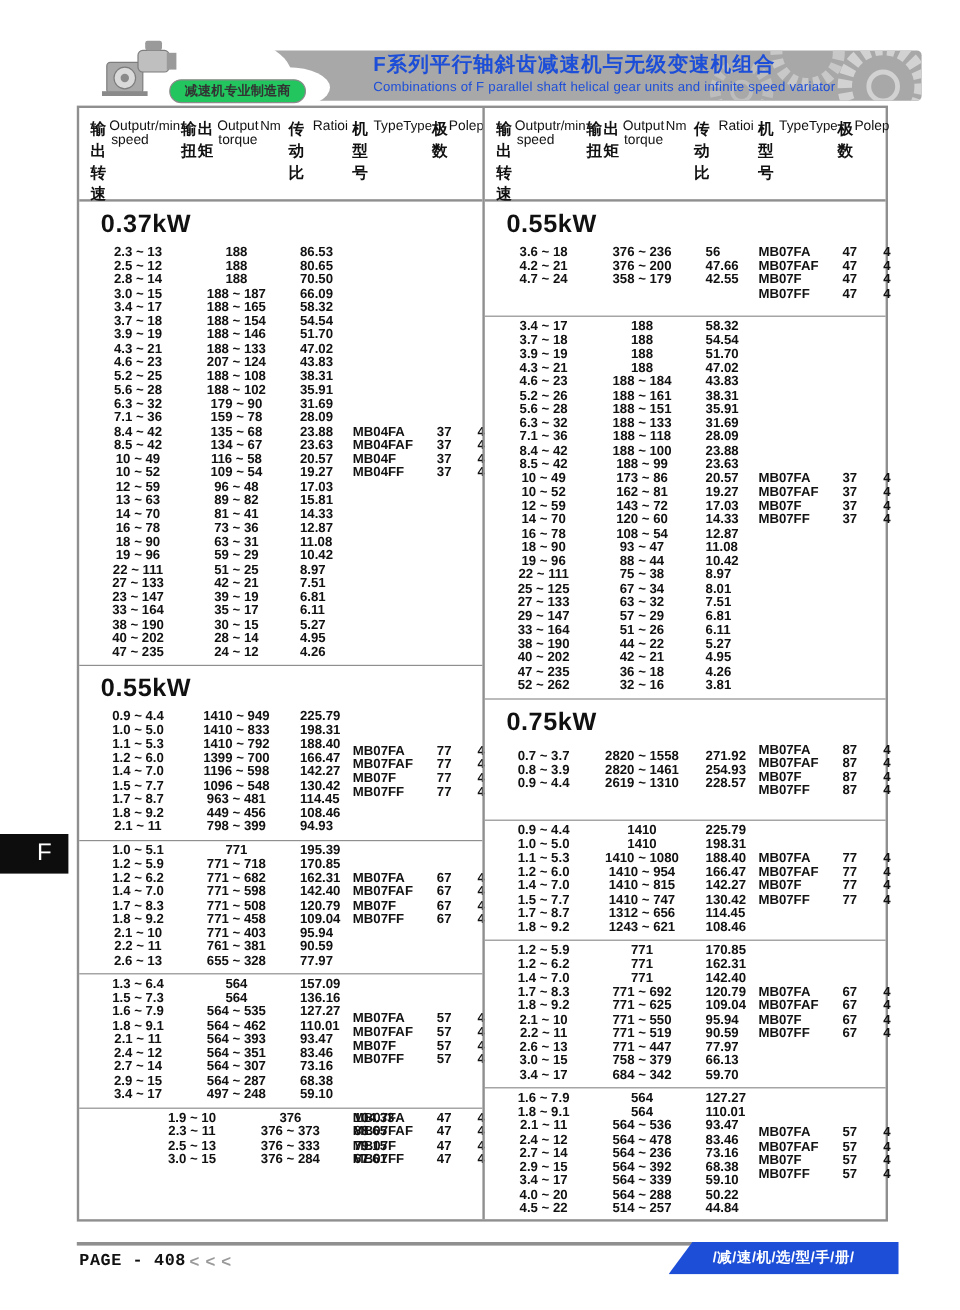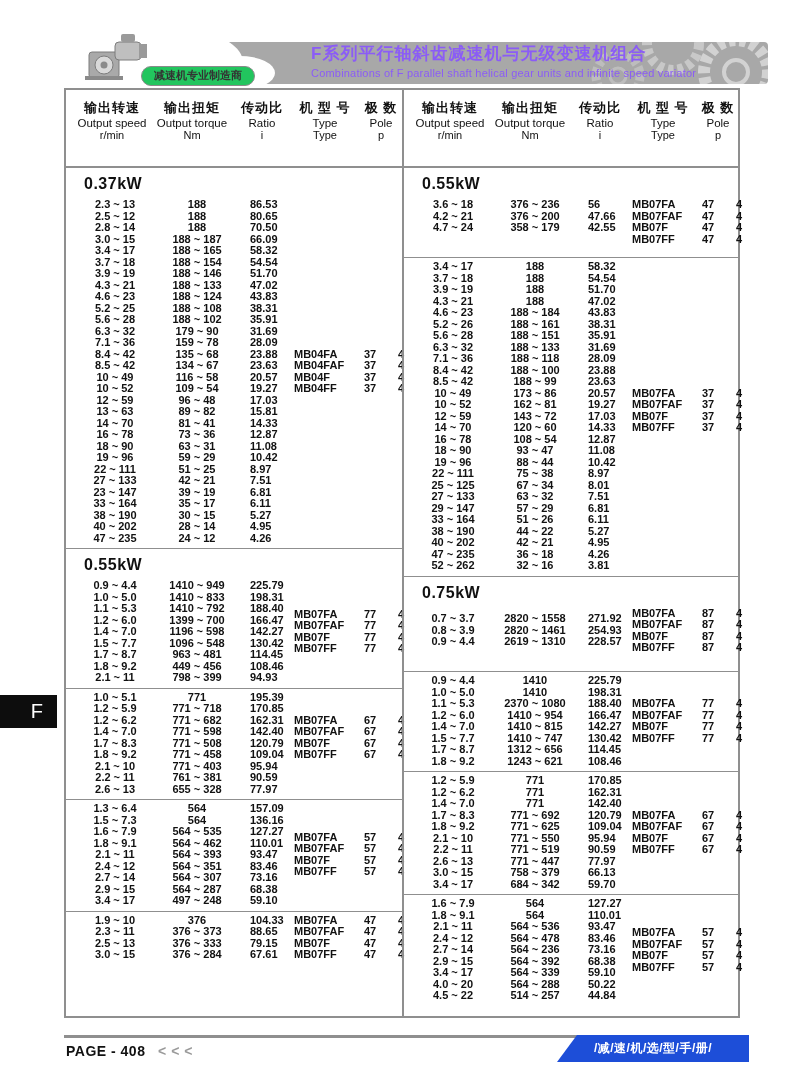--- a/index.html
+++ b/index.html
@@ -10,58 +10,58 @@
   .banner{position:absolute;left:55px;top:30px;width:713px;height:58px;}
   .banner-bar{position:absolute;left:48px;top:12px;right:0;height:42px;background:var(--banner,#a8a8a8);
               border-radius:21px 4px 4px 21px;overflow:hidden;}
   .gears{position:absolute;right:0;top:0;height:42px;}
   .cloud{position:absolute;left:-8px;top:-4px;width:196px;height:62px;background:#fff;
          border-radius:55% 45% 50% 50%/60% 65% 45% 40%;}
   .cloud2{position:absolute;left:150px;top:26px;width:70px;height:34px;background:#fff;border-radius:50%;}
   .reducer{position:absolute;left:26px;top:0px;}
   .pill{position:absolute;left:86px;top:36px;background:#22c55e;border:1px solid #8a8a8a;border-radius:12px;
         padding:1px 12px 2px;font-size:11px;font-weight:bold;color:#333;white-space:nowrap;z-index:3;}
-  .titles{position:absolute;left:256px;top:15px;color:#8b5cf6;z-index:2;}
+  .titles{position:absolute;left:256px;top:15px;color:#1d4ed8;z-index:2;}
   .title-cn{font-size:17px;font-weight:bold;letter-spacing:1px;line-height:1.1;}
   .title-en{font-size:11px;margin-top:3px;letter-spacing:0.2px;}
 
   
   .spec-table{position:absolute;left:64px;top:88px;width:676px;height:930px;
               border:2px solid #8f8f8f;box-sizing:border-box;display:flex;}
   .half{width:50%;position:relative;box-sizing:border-box;}
   .half.right{border-left:2px solid #8f8f8f;}
   .half-header{height:78px;border-bottom:2px solid #8f8f8f;box-sizing:border-box;display:grid;
                grid-template-columns:76px 84px 56px 70px auto;padding-left:8px;}
-  .hcol{display:flex;flex-direction:column;text-align:center;
+  .hcol{display:flex;flex-direction:row;justify-content:space-between;text-align:center;
         padding:9px 0 8px;}
   .h-cn{font-size:13px;font-weight:bold;letter-spacing:1px;}
   .h-en{font-size:11.5px;line-height:1.08;}
   .h-unit{font-size:11px;}
 
   .section + .section{border-top:1px solid #8f8f8f;}
-  .sec-heading{font-size:16px;font-weight:bold;padding:7px 0 3px 18px;letter-spacing:0.5px;}
+  .sec-heading{font-size:21px;font-weight:bold;padding:7px 0 3px 18px;letter-spacing:0.5px;}
   .block{position:relative;padding:3px 0 4px;}
   .block + .block{border-top:1px solid #8f8f8f;}
   .row{display:grid;grid-template-columns:78px 86px auto;padding-left:10px;
        height:11.5px;line-height:11.5px;font-size:11px;font-weight:bold;}
   .c-speed{text-align:center;}
   .c-torque{text-align:center;}
   .c-ratio{text-align:left;padding-left:10px;}
   .types{position:absolute;left:228px;font-size:11px;font-weight:bold;}
   .trow{display:grid;grid-template-columns:64px 24px 14px;column-gap:6px;height:11.5px;line-height:11.5px;}
   .t-pole{text-align:center;}
 
   
   .f-tab{position:absolute;left:0;top:695px;width:57px;height:33px;background:#0d0d0d;color:#fff;
          font-size:20px;display:flex;align-items:center;justify-content:flex-end;
          padding-right:14px;box-sizing:border-box;}
 
   
   .footer-rule{position:absolute;left:64px;top:1035px;width:676px;height:3px;background:#8f8f8f;}
-  .page-num{position:absolute;left:66px;top:1043px;font-size:14px;font-weight:bold;letter-spacing:0.5px;}
+  .page-num{position:absolute;left:66px;top:1043px;font-size:14px;font-weight:bold;letter-spacing:0.5px;font-family:Liberation Mono, monospace;}
   .arrows{position:absolute;left:158px;top:1043px;font-size:14px;color:#9a9a9a;font-weight:bold;letter-spacing:5px;}
   .badge{position:absolute;left:557px;top:1035px;width:192px;height:27px;background:#1d4ed8;color:#fff;
          font-size:12px;font-weight:bold;text-align:center;line-height:27px;letter-spacing:0.5px;
          clip-path:polygon(20px 0,100% 0,100% 100%,0 100%);}
 </style>
 </head>
 <body>
 
 <div class="page">
 
@@ -160,21 +160,21 @@
               <span class="c-torque">188 ~ 146</span>
               <span class="c-ratio">51.70</span>
             </div>
             <div class="row">
               <span class="c-speed">4.3 ~ 21</span>
               <span class="c-torque">188 ~ 133</span>
               <span class="c-ratio">47.02</span>
             </div>
             <div class="row">
               <span class="c-speed">4.6 ~ 23</span>
-              <span class="c-torque">188 ~ 124</span>
+              <span class="c-torque">207 ~ 124</span>
               <span class="c-ratio">43.83</span>
             </div>
             <div class="row">
               <span class="c-speed">5.2 ~ 25</span>
               <span class="c-torque">188 ~ 108</span>
               <span class="c-ratio">38.31</span>
             </div>
             <div class="row">
               <span class="c-speed">5.6 ~ 28</span>
               <span class="c-torque">188 ~ 102</span>
@@ -501,21 +501,21 @@
                 <span class="t-code">57</span>
                 <span class="t-pole">4</span>
               </div>
               <div class="trow">
                 <span class="t-name">MB07FF</span>
                 <span class="t-code">57</span>
                 <span class="t-pole">4</span>
               </div>
             </div>
           </div>
-          <div class="block" style="min-height: 54px;">
+          <div class="block" style="min-height: 54px; padding-left: 45px;">
             <div class="row">
               <span class="c-speed">1.9 ~ 10</span>
               <span class="c-torque">376</span>
               <span class="c-ratio">104.33</span>
             </div>
             <div class="row">
               <span class="c-speed">2.3 ~ 11</span>
               <span class="c-torque">376 ~ 373</span>
               <span class="c-ratio">88.65</span>
             </div>
@@ -830,21 +830,21 @@
               <span class="c-torque">1410</span>
               <span class="c-ratio">225.79</span>
             </div>
             <div class="row">
               <span class="c-speed">1.0 ~ 5.0</span>
               <span class="c-torque">1410</span>
               <span class="c-ratio">198.31</span>
             </div>
             <div class="row">
               <span class="c-speed">1.1 ~ 5.3</span>
-              <span class="c-torque">2370 ~ 1080</span>
+              <span class="c-torque">1410 ~ 1080</span>
               <span class="c-ratio">188.40</span>
             </div>
             <div class="row">
               <span class="c-speed">1.2 ~ 6.0</span>
               <span class="c-torque">1410 ~ 954</span>
               <span class="c-ratio">166.47</span>
             </div>
             <div class="row">
               <span class="c-speed">1.4 ~ 7.0</span>
               <span class="c-torque">1410 ~ 815</span>

